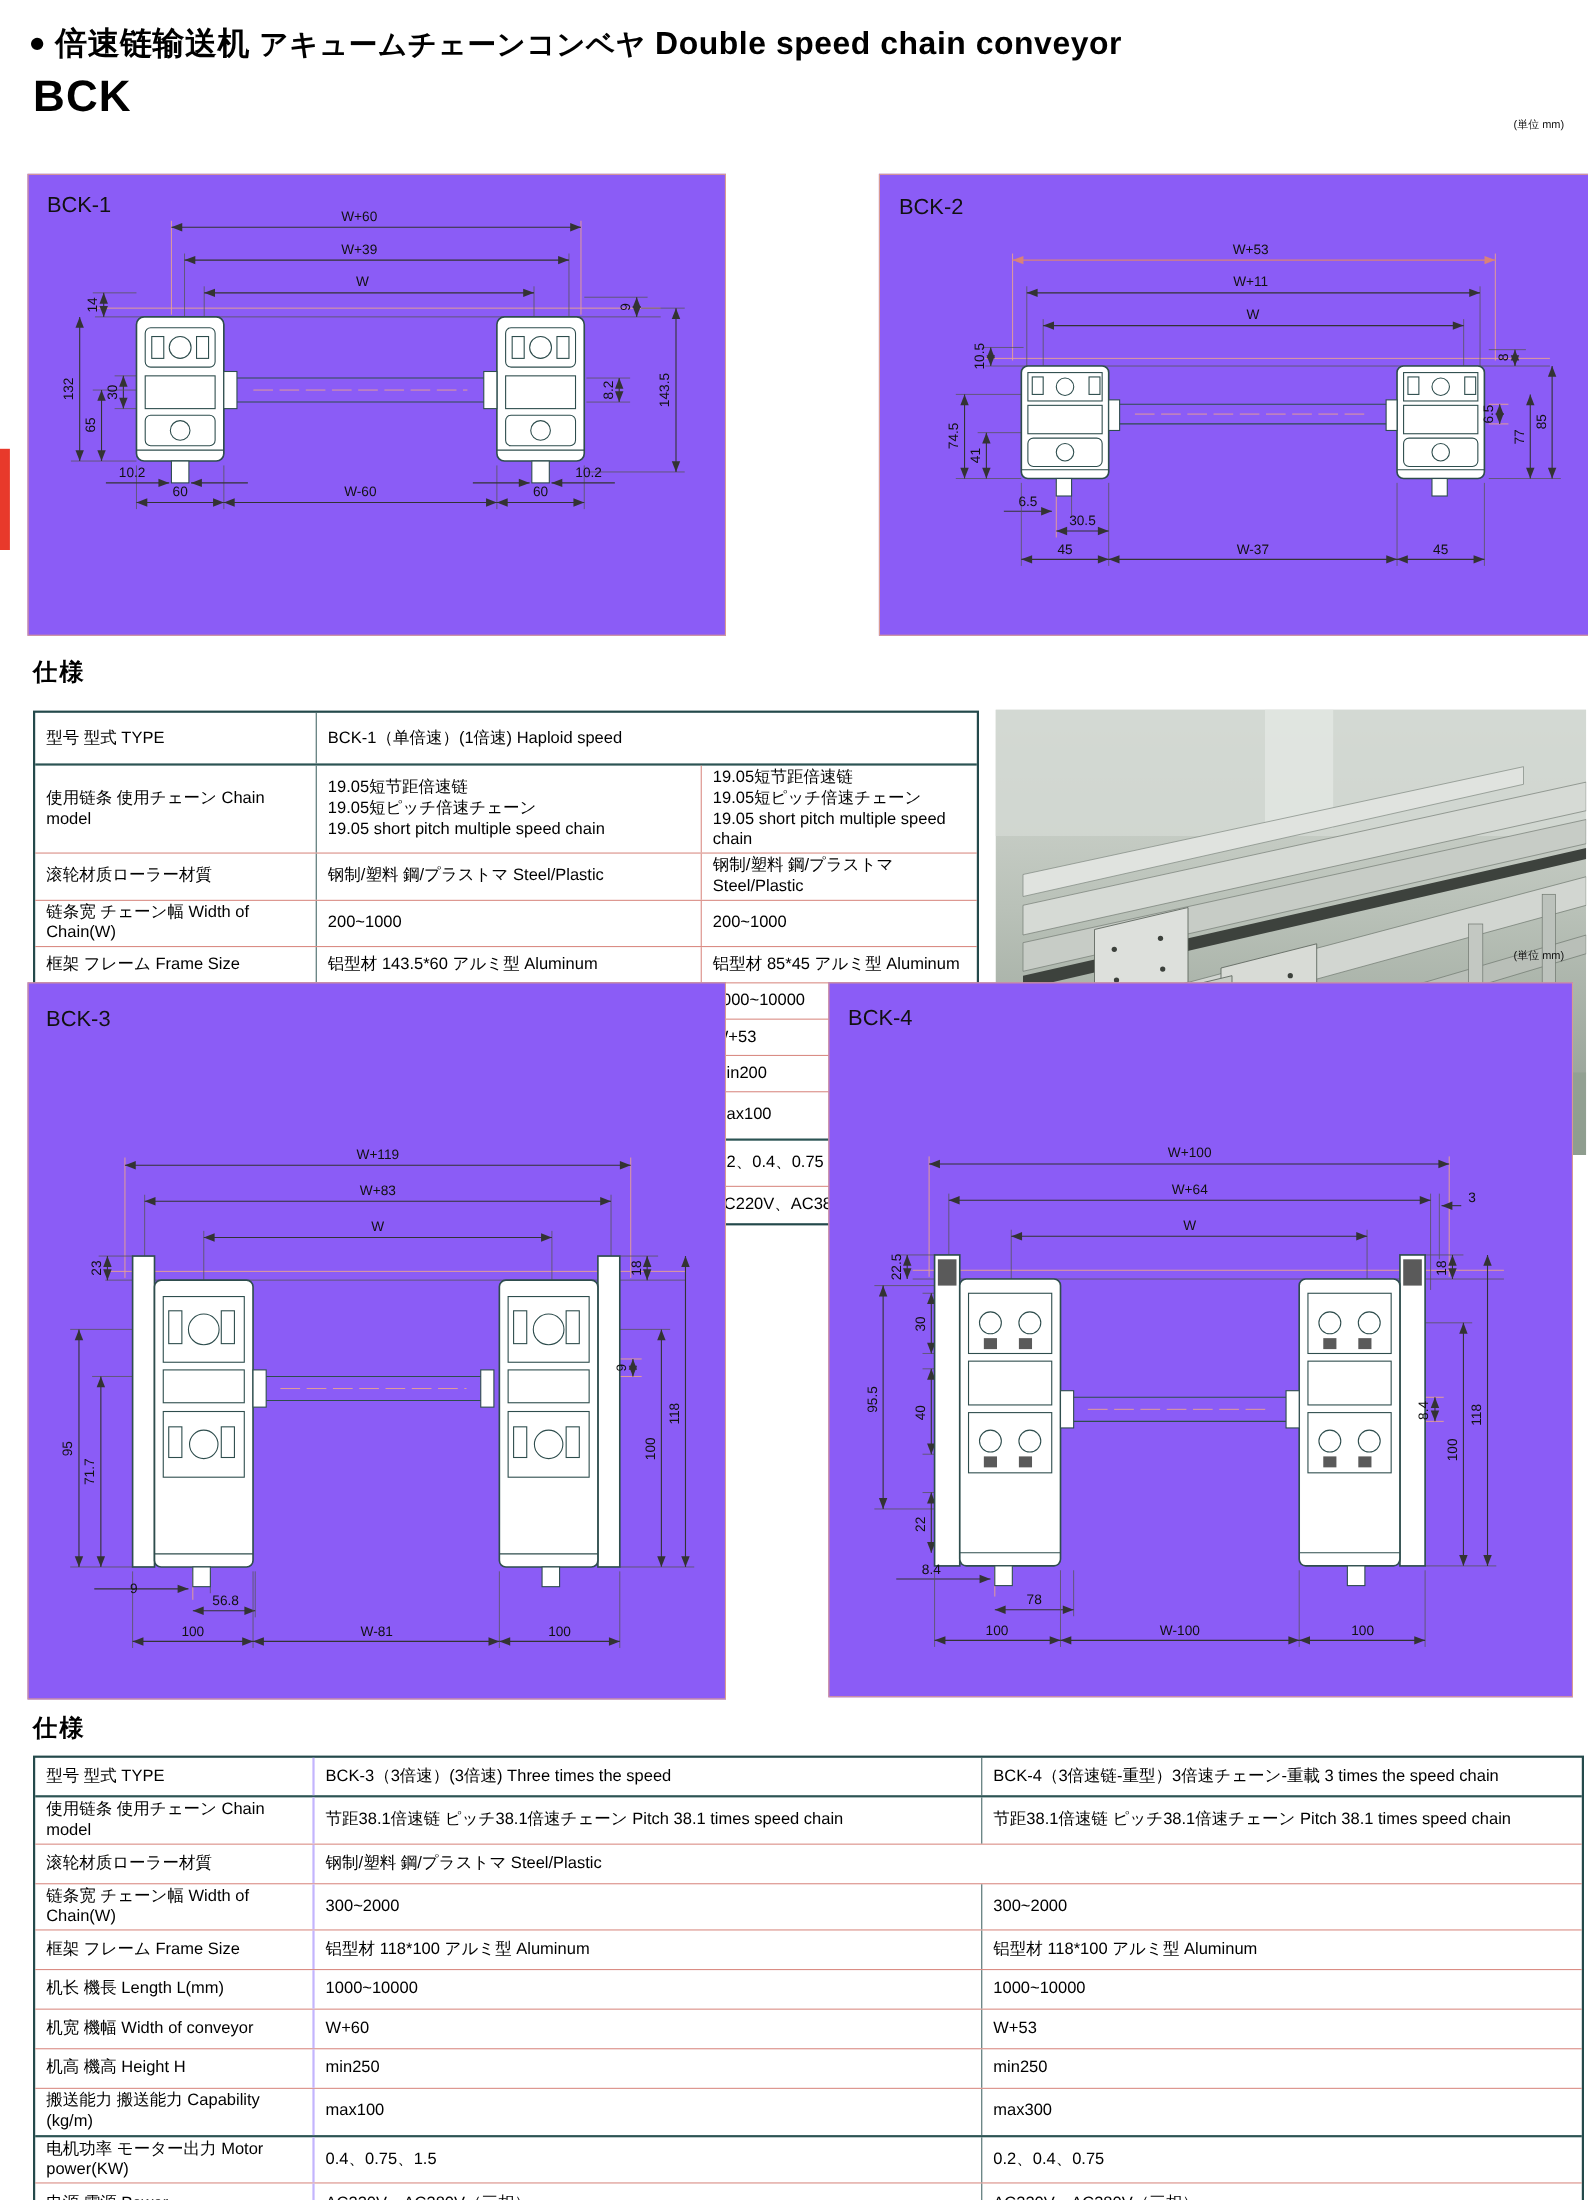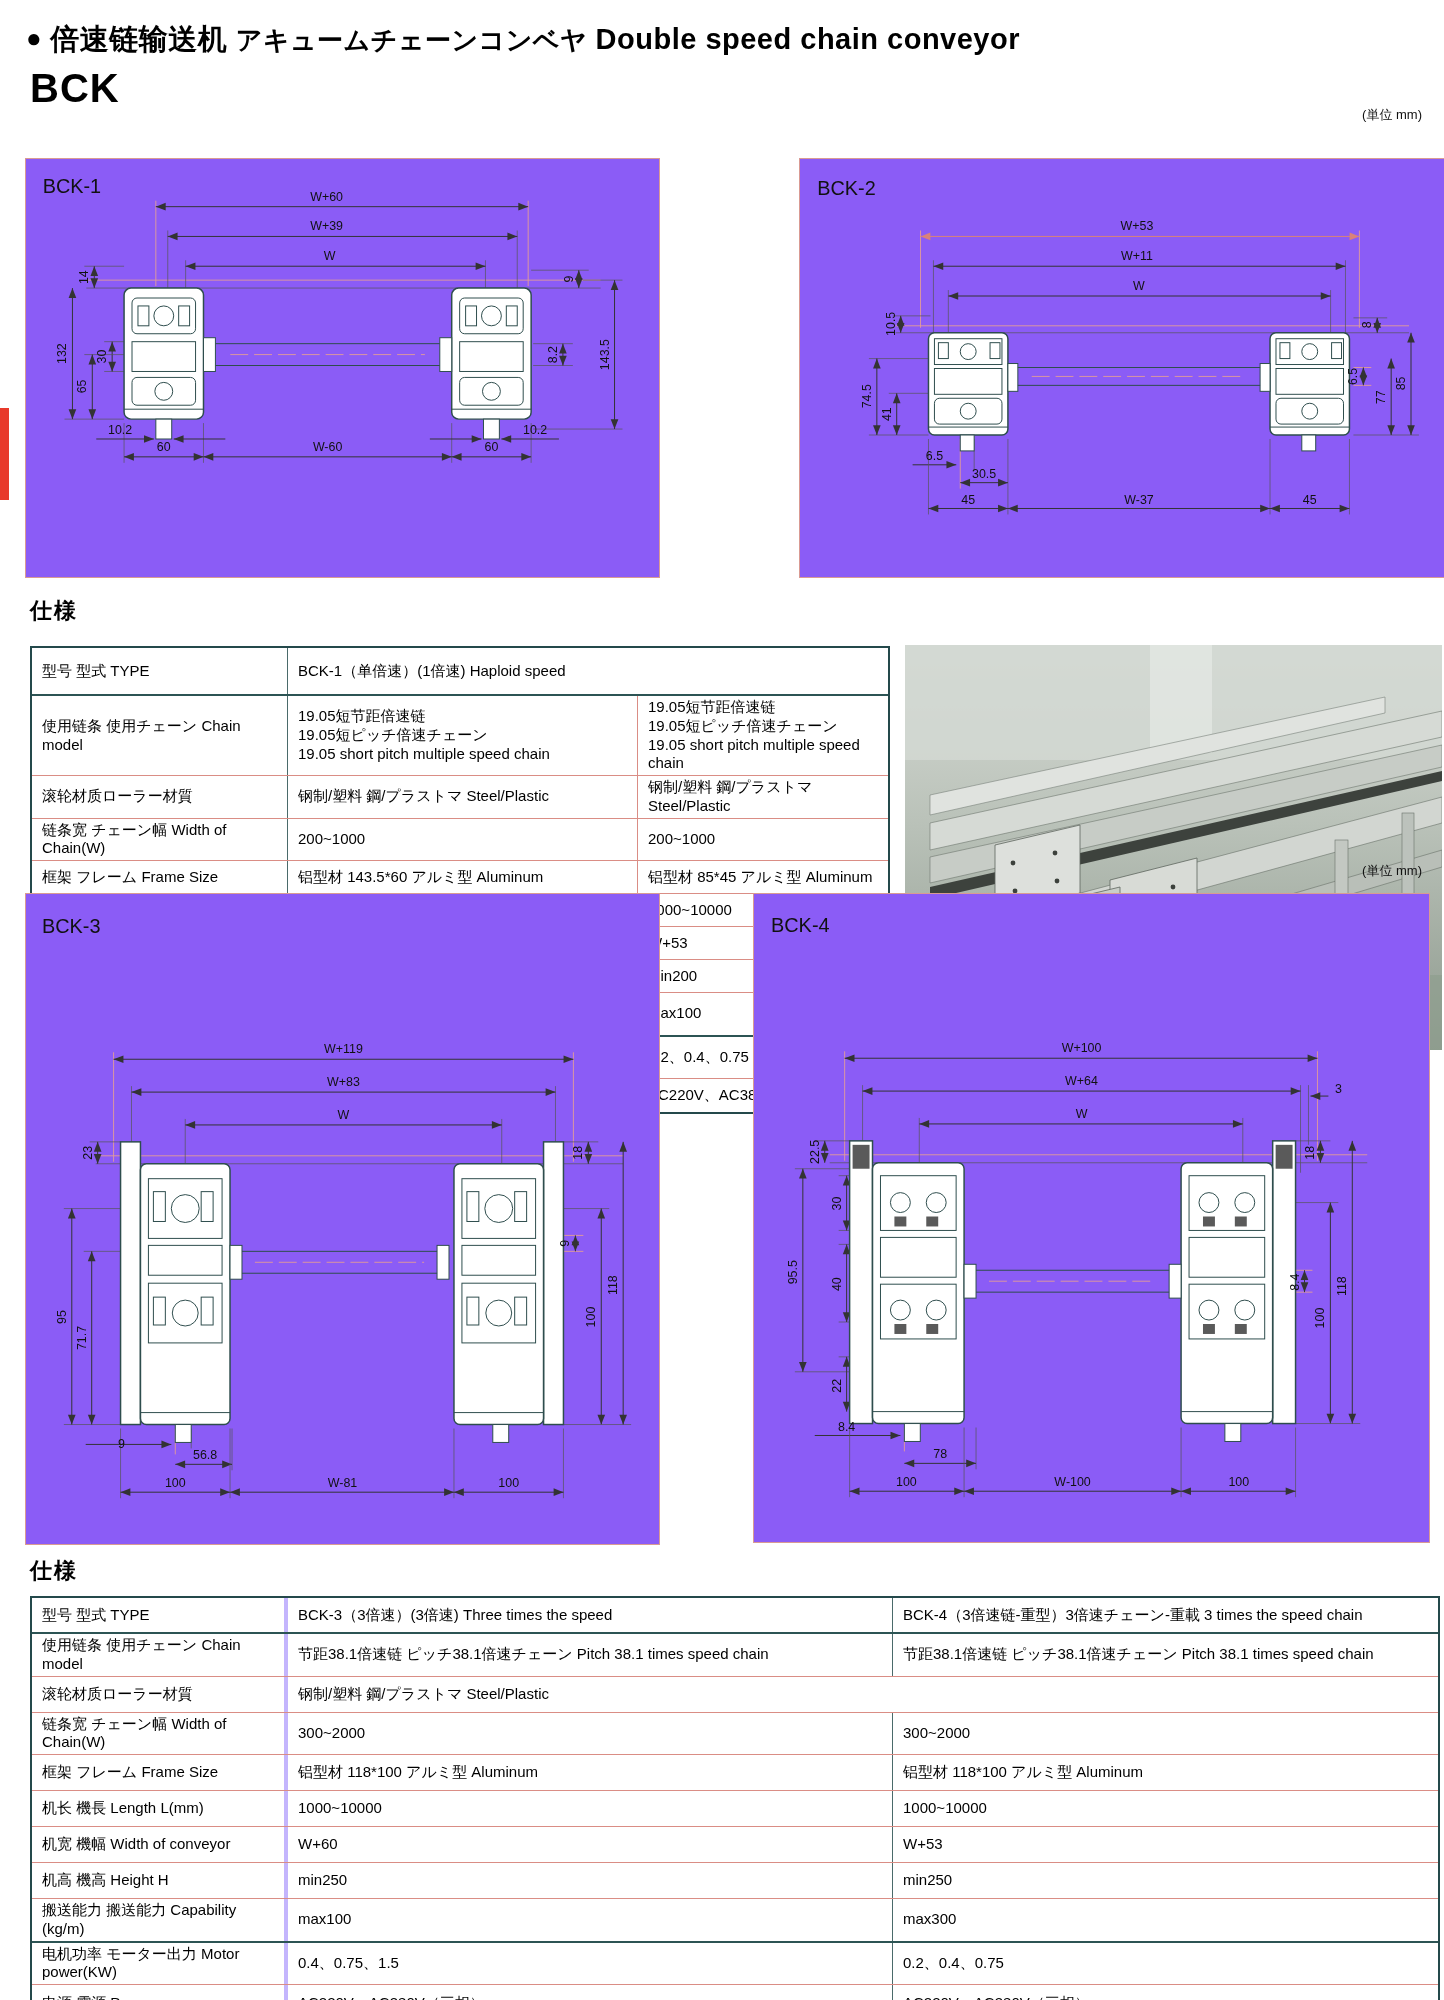--- a/index.html
+++ b/index.html
@@ -3,39 +3,39 @@
 <meta charset="utf-8">
 <style>
   html,body{margin:0;padding:0;background:#ffffff;}
   body{width:1444px;height:2000px;position:relative;font-family:"Liberation Sans","DejaVu Sans",sans-serif;color:#000;overflow:hidden;}
   .abs{position:absolute;}
   .hdr{left:26px;top:20px;font-size:29px;font-weight:700;white-space:nowrap;letter-spacing:0.5px;}
   .hdr .bullet{font-size:26px;vertical-align:2px;margin-right:8px;}
   .hdr .ja{font-size:26px;font-weight:600;}
   .hdr .en{font-weight:600;}
   .model{left:30px;top:66px;font-size:40px;font-weight:800;letter-spacing:1px;}
-  .unit{font-size:13px;color:#111;}
+  .unit{font-size:10px;color:#111;}
   .redtab{left:0;top:408px;width:9px;height:92px;background:#e8392b;}
   .dbox{border:1.6px solid #d99a93;background:#8b5cf6;box-sizing:border-box;}
   .spech{font-size:22px;font-weight:700;letter-spacing:2px;}
   
   .spectable{border:2px solid #24494b;box-sizing:border-box;background:#fff;}
   .trow{display:grid;box-sizing:border-box;border-bottom:1px solid #da8d85;}
   .t1 .trow{grid-template-columns:255px 350px 1fr;min-height:33px;}
   .t2 .trow{grid-template-columns:252px 608px 1fr;min-height:36px;}
   .t1 .trow:nth-of-type(1){min-height:48px;}
   .t1 .trow:nth-of-type(2){min-height:64px;}
   .trow:nth-of-type(1){border-bottom:2px solid #2c5454;}
   .trow:nth-of-type(9){border-bottom:2px solid #2c5454;}
   .trow:last-of-type{border-bottom:none;}
   .cell{display:flex;align-items:center;padding:2px 10px;font-size:15px;line-height:1.25;white-space:pre-line;box-sizing:border-box;}
   .cell.lbl{font-weight:400;}
   .t1 .cell.c1{border-left:1px solid #4a6a6a;}
   .t1 .cell.c2{border-left:1px solid #da8d85;}
-  .t2 .cell.c1{border-left:4px solid #c4b5fd;}
+  .t2 .cell.c1{border-left:2px solid #c4b5fd;}
   .t2 .cell.c2{border-left:1px solid #4a6a6a;}
   
   svg text{font-family:"Liberation Sans","DejaVu Sans",sans-serif;}
   .bl{font-size:20px;fill:#111;}
   .dt{font-size:12.5px;fill:#111;}
   .dim{stroke:#333;stroke-width:1;fill:none;marker-start:url(#aD);marker-end:url(#aD);}
   .dimr{stroke:#d9827a;stroke-width:1;fill:none;marker-start:url(#aR);marker-end:url(#aR);}
   .dimE{stroke:#333;stroke-width:1;fill:none;marker-end:url(#aD);}
   .ext{stroke:#555;stroke-width:0.7;}
   .extr{stroke:#e39d97;stroke-width:0.9;}

